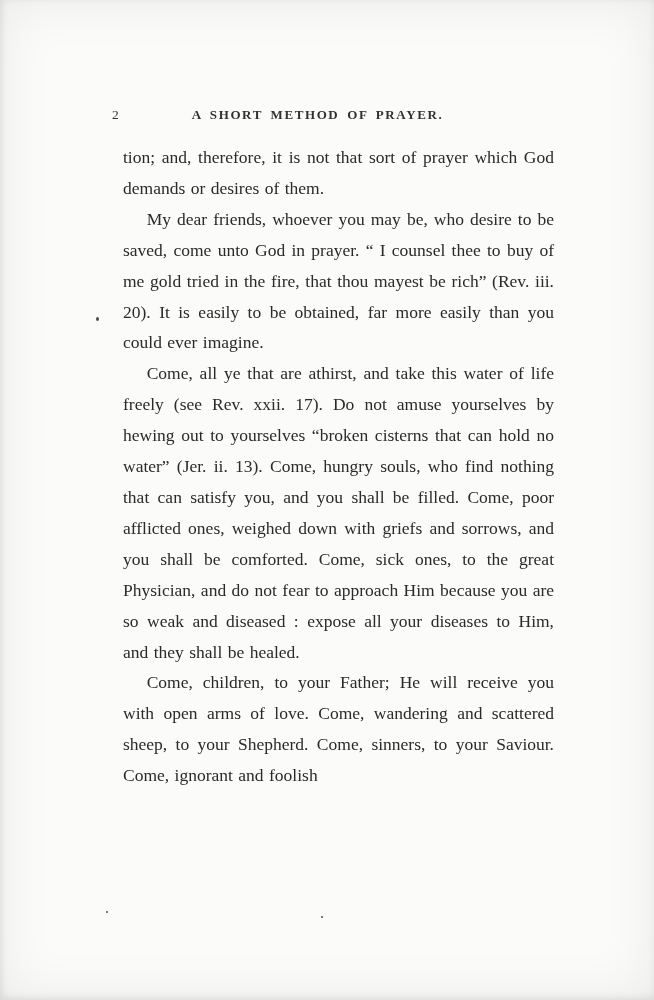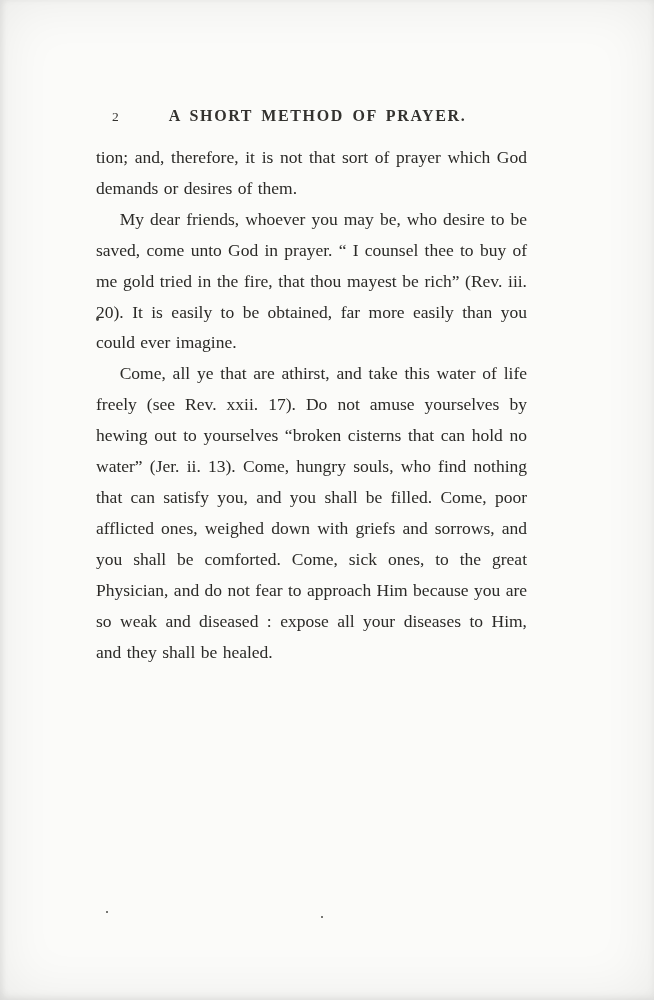--- a/index.html
+++ b/index.html
@@ -32,29 +32,29 @@
   }
   .page-number {
     font-size: 13.5px;
     width: 40px;
     flex: 0 0 auto;
   }
   .running-title {
     flex: 1 1 auto;
     text-align: center;
     font-weight: bold;
-    font-size: 16px;
+    font-size: 13px;
     letter-spacing: 1.6px;
     word-spacing: 3px;
     transform: translateX(-30px);
   }
   .body-text {
     position: absolute;
     top: 142px;
-    left: 96px;
+    left: 123px;
     width: 431px;
     font-size: 17.5px;
     line-height: 30.9px;
     text-align: justify;
     color: #2b2a27;
     word-spacing: 0.06em;
   }
   .body-text p {
     margin: 0;
     text-indent: 1.35em;
@@ -80,19 +80,20 @@
 
   <div class="page-header">
     <span class="page-number">2</span>
     <span class="running-title">A SHORT METHOD OF PRAYER.</span>
   </div>
 
   <div class="body-text">
     <p class="continuation">tion; and, therefore, it is not that sort of prayer which God demands or desires of them.</p>
     <p>My dear friends, whoever you may be, who desire to be saved, come unto God in prayer. “ I counsel thee to buy of me gold tried in the fire, that thou mayest be rich” (Rev. iii. 20).  It is easily to be obtained, far more easily than you could ever imagine.</p>
     <p><span>Come, all ye that are athirst, and take this water of life freely (see Rev. xxii. 17).  Do not amuse yourselves by hewing out to yourselves “broken cisterns that can hold no water” (Jer. ii. 13).  Come, hungry souls, who find nothing that can satisfy you, and you shall be </span><span class="italic">filled</span><span>.  Come, poor afflicted ones, weighed down with griefs and sorrows, and you shall be comforted.  Come, sick ones, to the great Physician, and do not fear to approach Him because you are so weak and diseased : expose all your diseases to Him, and they shall be healed.</span></p>
+    <p>Come, children, to your Father; He will receive you with open arms of love.  Come, wandering and scattered sheep, to your Shepherd.  Come, sinners, to your Saviour.  Come, ignorant and foolish</p>
   </div>
 
   <div class="speck speck-1"></div>
   <div class="speck speck-2"></div>
   <div class="speck speck-3"></div>
 
 </div>
 
 </body></html>

